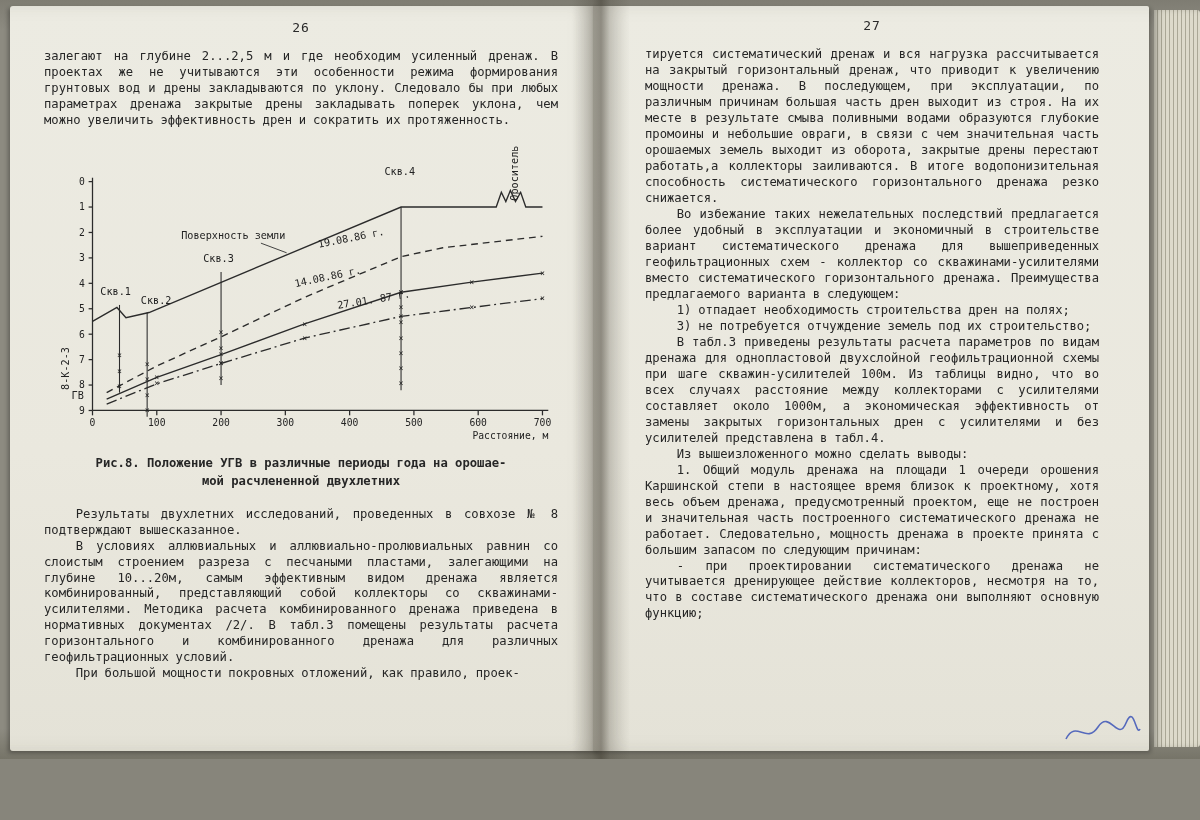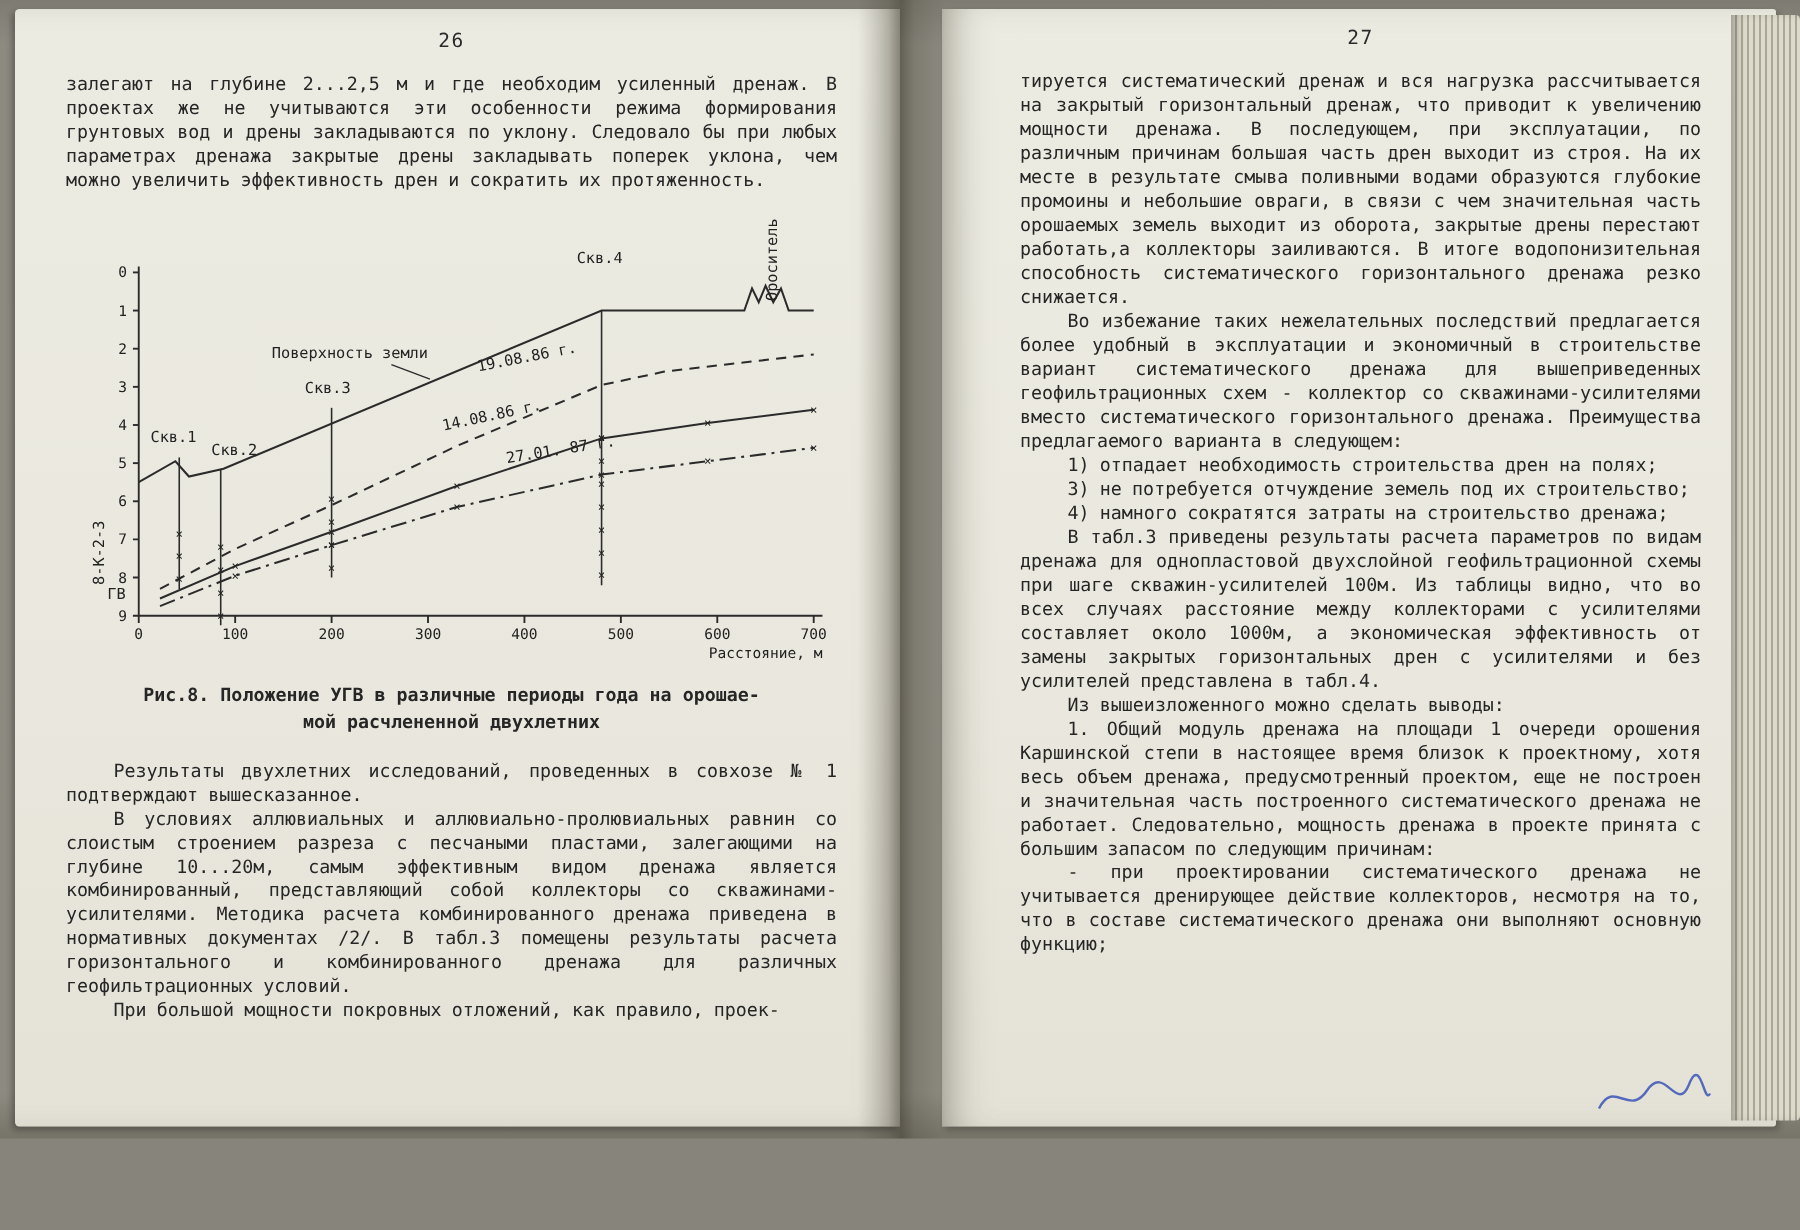--- a/index.html
+++ b/index.html
@@ -17,21 +17,21 @@
     background:linear-gradient(180deg,#ecebe2 0%,#eae8de 60%,#e4e2d7 100%);
     color:#262626;
   }
   .page-left{
     left:10px;width:590px;
     border-radius:3px 0 0 3px;
     box-shadow:inset -18px 0 28px -18px rgba(60,55,40,0.55), -2px 2px 4px rgba(0,0,0,0.3);
     padding:14px 42px 0 34px;box-sizing:border-box;
   }
   .page-right{
-    left:628px;width:556px;
+    left:593px;width:556px;
     border-radius:0 2px 2px 0;
     box-shadow:inset 20px 0 30px -20px rgba(60,55,40,0.6), 2px 2px 4px rgba(0,0,0,0.25);
     padding:12px 50px 14px 52px;box-sizing:border-box;
   }
   .binding{
     position:absolute;top:0;bottom:0;left:572px;width:58px;z-index:3;
     background:linear-gradient(90deg,rgba(40,35,25,0) 0%,rgba(40,35,25,0.18) 35%,rgba(40,35,25,0.38) 50%,rgba(40,35,25,0.15) 65%,rgba(40,35,25,0) 100%);
     pointer-events:none;
   }
   .fore-edge{
@@ -165,34 +165,33 @@
           <text x="488.81142857142856" y="65.66666666666666" class="lb" text-anchor="start" transform="rotate(-90 488.81142857142856 65.66666666666666)">Ороситель</text>
           <text x="26" y="238.73333333333332" class="lb" text-anchor="middle" transform="rotate(-90 26 238.73333333333332)">8-К-2-3</text>
           <text x="41" y="270.5777777777778" class="lb" text-anchor="end">ГВ</text>
         </svg>
       <figcaption>
         <div>Рис.8. Положение УГВ в различные периоды года на орошае-</div>
         <div>мой расчлененной двухлетних</div>
       </figcaption>
     </figure>
 
-    <p class="p gap-top">Результаты двухлетних исследований, проведенных в совхозе № 1 подтверждают вышесказанное.</p>
+    <p class="p gap-top">Результаты двухлетних исследований, проведенных в совхозе № 8 подтверждают вышесказанное.</p>
     <p class="p">В условиях аллювиальных и аллювиально-пролювиальных равнин со слоистым строением разреза с песчаными пластами, залегающими на глубине 10...20м, самым эффективным видом дренажа является комбинированный, представляющий собой коллекторы со скважинами-усилителями. Методика расчета комбинированного дренажа приведена в нормативных документах /2/. В табл.3 помещены результаты расчета горизонтального и комбинированного дренажа для различных геофильтрационных условий.</p>
     <p class="p">При большой мощности покровных отложений, как правило, проек-</p>
   </div>
 
   <div class="page page-right">
     <div class="pagenum">27</div>
 
     <p class="p noind">тируется систематический дренаж и вся нагрузка рассчитывается на закрытый горизонтальный дренаж, что приводит к увеличению мощности дренажа. В последующем, при эксплуатации, по различным причинам большая часть дрен выходит из строя. На их месте в результате смыва поливными водами образуются глубокие промоины и небольшие овраги, в связи с чем значительная часть орошаемых земель выходит из оборота, закрытые дрены перестают работать,а коллекторы заиливаются. В итоге водопонизительная способность систематического горизонтального дренажа резко снижается.</p>
     <p class="p">Во избежание таких нежелательных последствий предлагается более удобный в эксплуатации и экономичный в строительстве вариант систематического дренажа для вышеприведенных геофильтрационных схем - коллектор со скважинами-усилителями вместо систематического горизонтального дренажа. Преимущества предлагаемого варианта в следующем:</p>
 
     <p class="p">1) отпадает необходимость строительства дрен на полях;</p>
     <p class="p">3) не потребуется отчуждение земель под их строительство;</p>
-    <p class="p">4) намного сократятся затраты на строительство дренажа;</p>
 
     <p class="p">В табл.3 приведены результаты расчета параметров по видам дренажа для однопластовой двухслойной геофильтрационной схемы при шаге скважин-усилителей 100м. Из таблицы видно, что во всех случаях расстояние между коллекторами с усилителями составляет около 1000м, а экономическая эффективность от замены закрытых горизонтальных дрен с усилителями и без усилителей представлена в табл.4.</p>
     <p class="p">Из вышеизложенного можно сделать выводы:</p>
     <p class="p">1. Общий модуль дренажа на площади 1 очереди орошения Каршинской степи в настоящее время близок к проектному, хотя весь объем дренажа, предусмотренный проектом, еще не построен и значительная часть построенного систематического дренажа не работает. Следовательно, мощность дренажа в проекте принята с большим запасом по следующим причинам:</p>
     <p class="p">- при проектировании систематического дренажа не учитывается дренирующее действие коллекторов, несмотря на то, что в составе систематического дренажа они выполняют основную функцию;</p>
   </div>
 
   <div class="binding"></div>
   <div class="fore-edge"></div>
 

